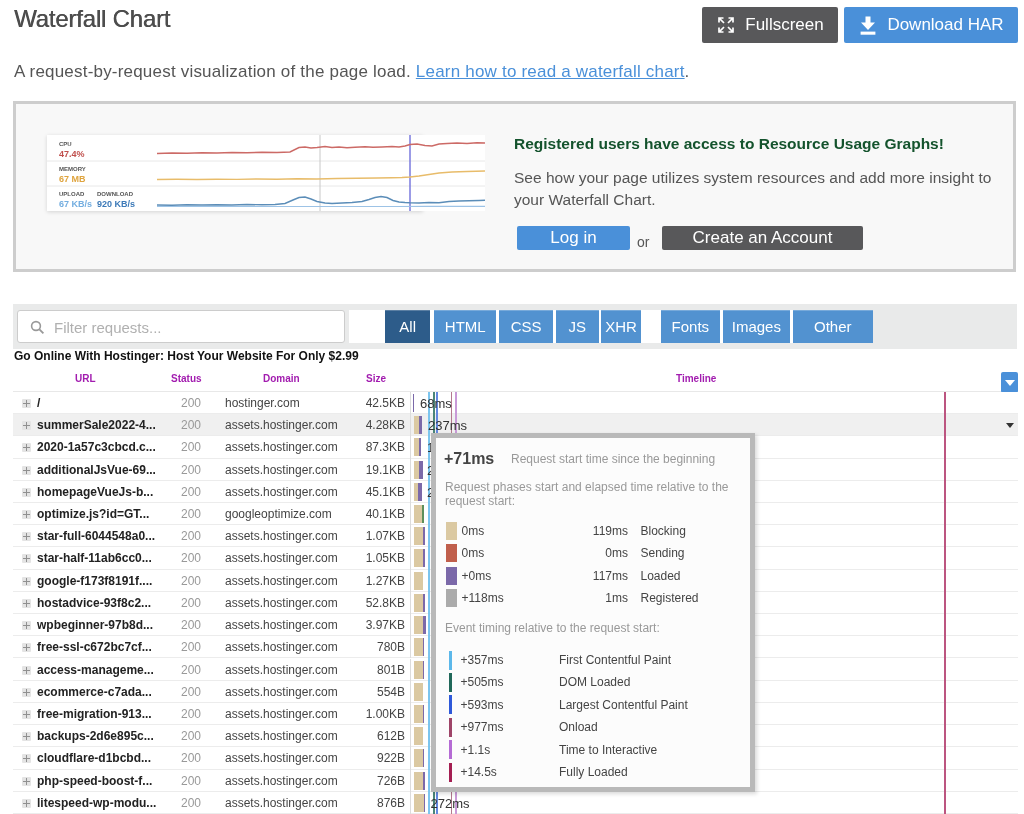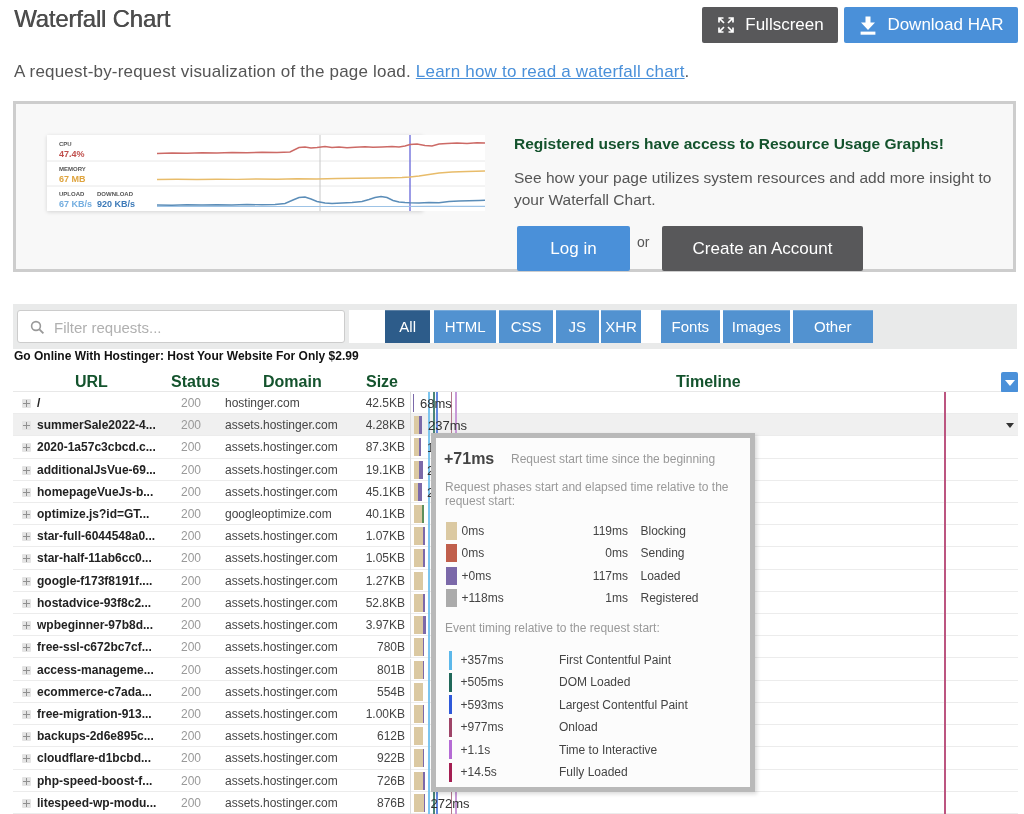--- a/index.html
+++ b/index.html
@@ -20,21 +20,21 @@
 #intro .lnk { color:#4a90d9; text-decoration:underline; }
 
 #signup { position:absolute; left:13px; top:101px; width:1003px; height:171px;
   border:3px solid #cdcdcd; background:#f8f8f8; }
 #chartpanel { position:absolute; left:31px; top:31px; width:376px; height:76px;
   background:#fff; box-shadow:0 1px 4px rgba(0,0,0,0.15); }
 #signup .title { position:absolute; left:498px; top:31px; font-size:15.5px;
   font-weight:bold; color:#14532d; }
 #signup .para { position:absolute; left:498px; top:63px; width:492px;
   font-size:15.5px; color:#555; line-height:21.5px; }
-.sbtn { position:absolute; top:122px; height:45px; color:#fff; font-size:17px;
+.sbtn { position:absolute; top:122px; height:24px; color:#fff; font-size:17px;
   display:flex; align-items:center; justify-content:center; border-radius:2px; }
 #btn-login { left:501px; width:113px; background:#4a90d9; }
 #btn-create { left:646px; width:201px; background:#58585a; }
 #or { position:absolute; left:621px; top:130px; font-size:14px; color:#555; }
 
 #filterbar { position:absolute; left:13px; top:304px; width:1004px; height:45px;
   background:#e9eaea; }
 #filterinput { position:absolute; left:4px; top:6px; width:328px; height:33px;
   background:#fff; border:1px solid #ccc; border-radius:3px; }
 #filterinput .ph { position:absolute; left:36px; top:8px; font-size:15px; color:#b0b0b0; }
@@ -43,21 +43,21 @@
   background:#fff; }
 .tab { position:absolute; top:0; height:33px; background:#5292d0; color:#fff;
   font-size:15px; display:flex; align-items:center; justify-content:center;
   box-shadow:inset 0 1px 0 rgba(255,255,255,0.22);margin-left:36px; }
 .tab.active { background:#2d5c8a; }
 
 #adline { position:absolute; left:14px; top:349px; font-size:12px; font-weight:bold;
   color:#111; }
 
 #tablehead { position:absolute; left:13px; top:367px; width:1005px; height:25px;
-  font-size:16px; font-weight:bold; color:#14532d; border-bottom:1px solid #e8e8e8; }
+  font-size:10px; font-weight:bold; color:#a21caf; border-bottom:1px solid #e8e8e8; }
 #tablehead span { position:absolute; top:6px; }
 #ddbtn { position:absolute; left:988px; top:5px; width:17px; height:21px;
   background:#4a90d9; border-radius:2px; }
 #ddbtn:after { content:""; position:absolute; left:4px; top:8px; border-left:5px solid transparent;
   border-right:5px solid transparent; border-top:6px solid #fff; }
 
 #rows { position:absolute; left:13px; top:392px; width:1005px; height:422px; }
 .row { position:absolute; left:0; width:1005px; height:22.2px;
   border-bottom:1px solid #ececec; background:#fff; }
 .row:after { content:""; position:absolute; left:396.5px; top:0; width:1px; height:22.2px; background:#dcdcdc; }

